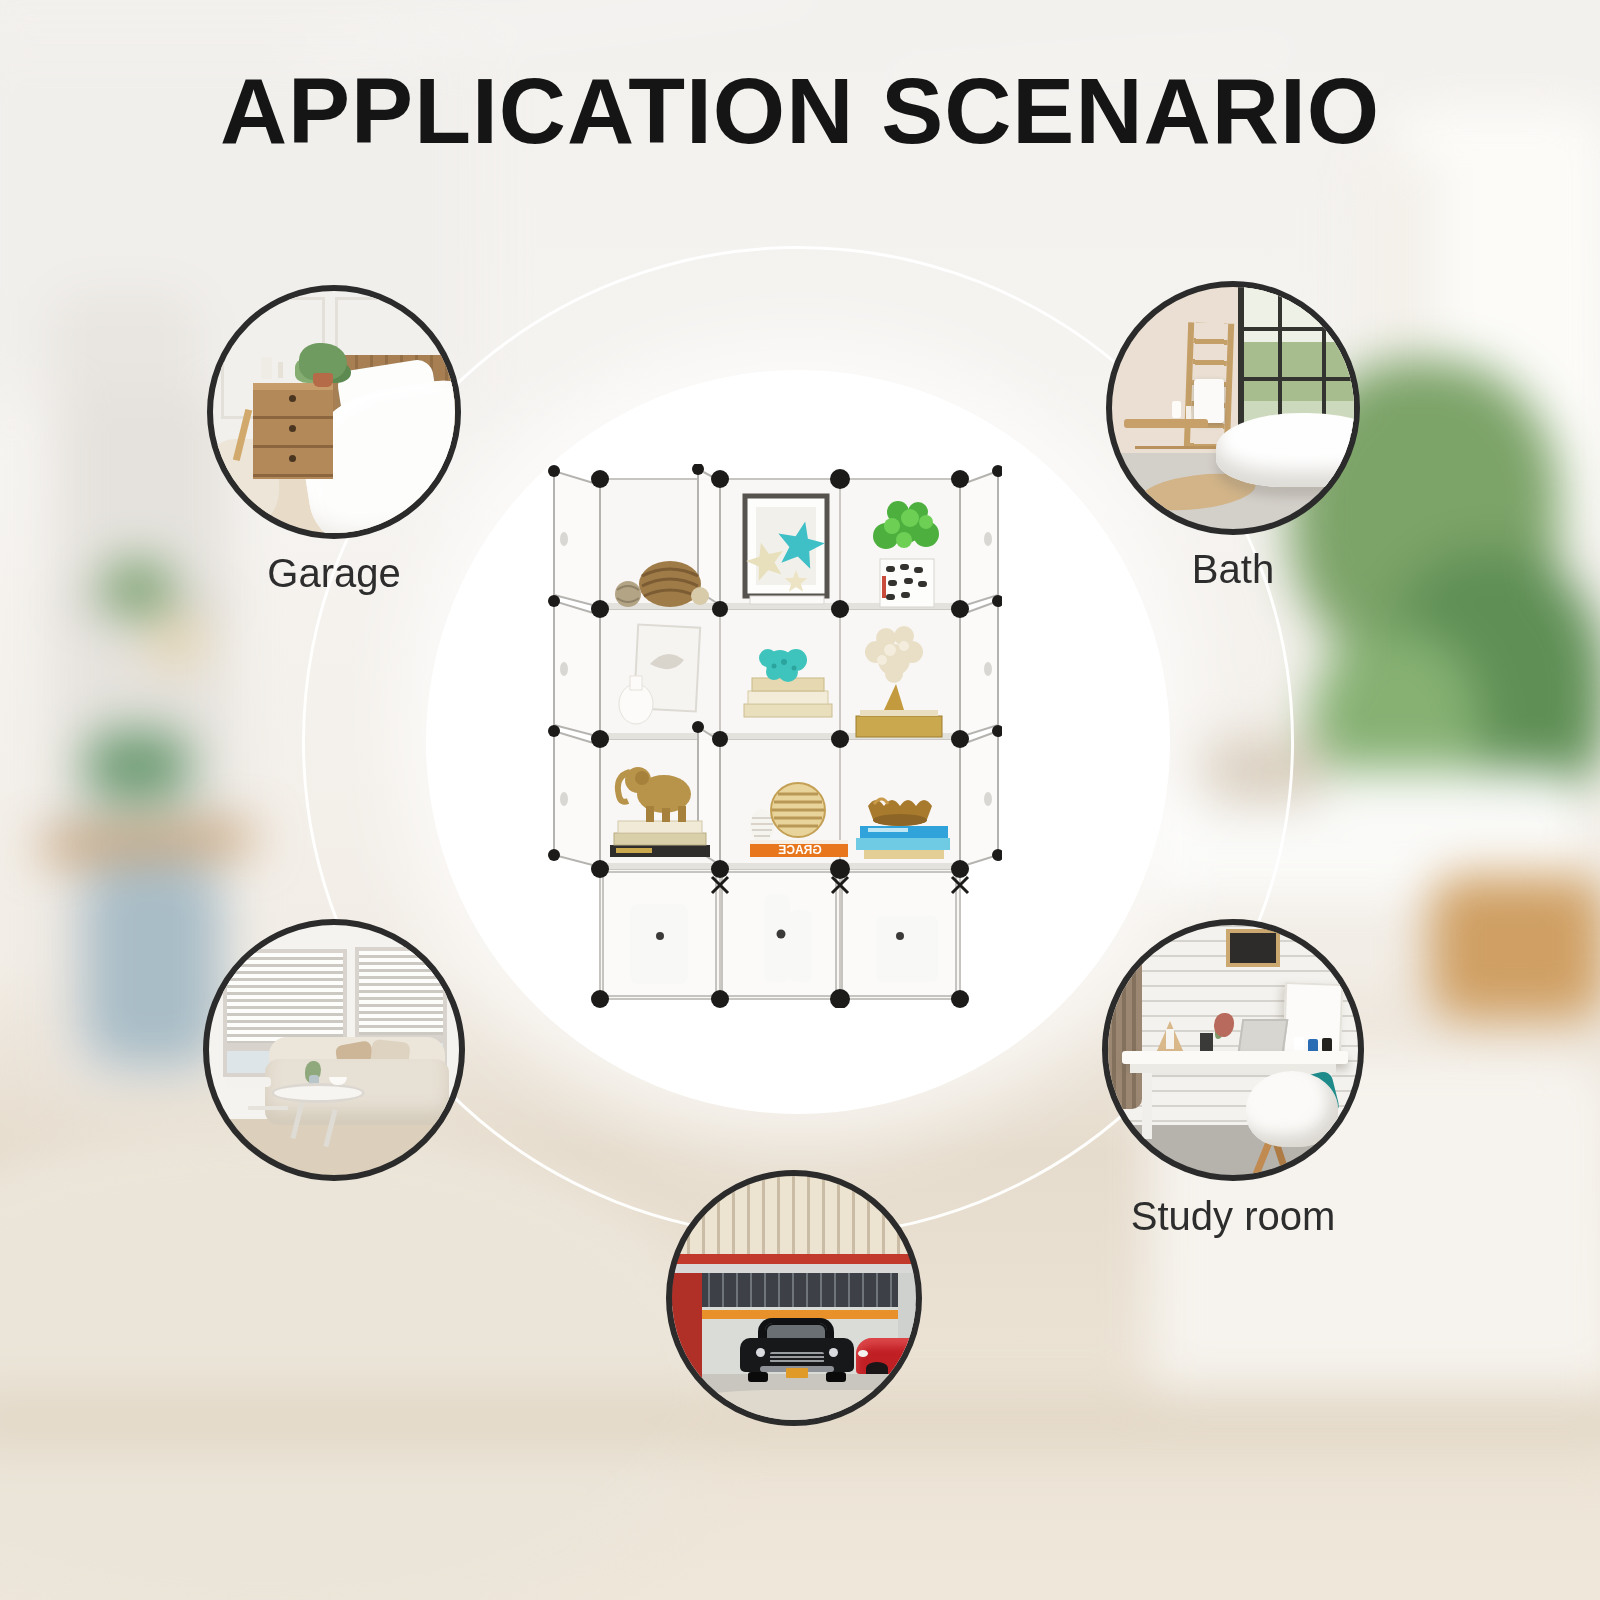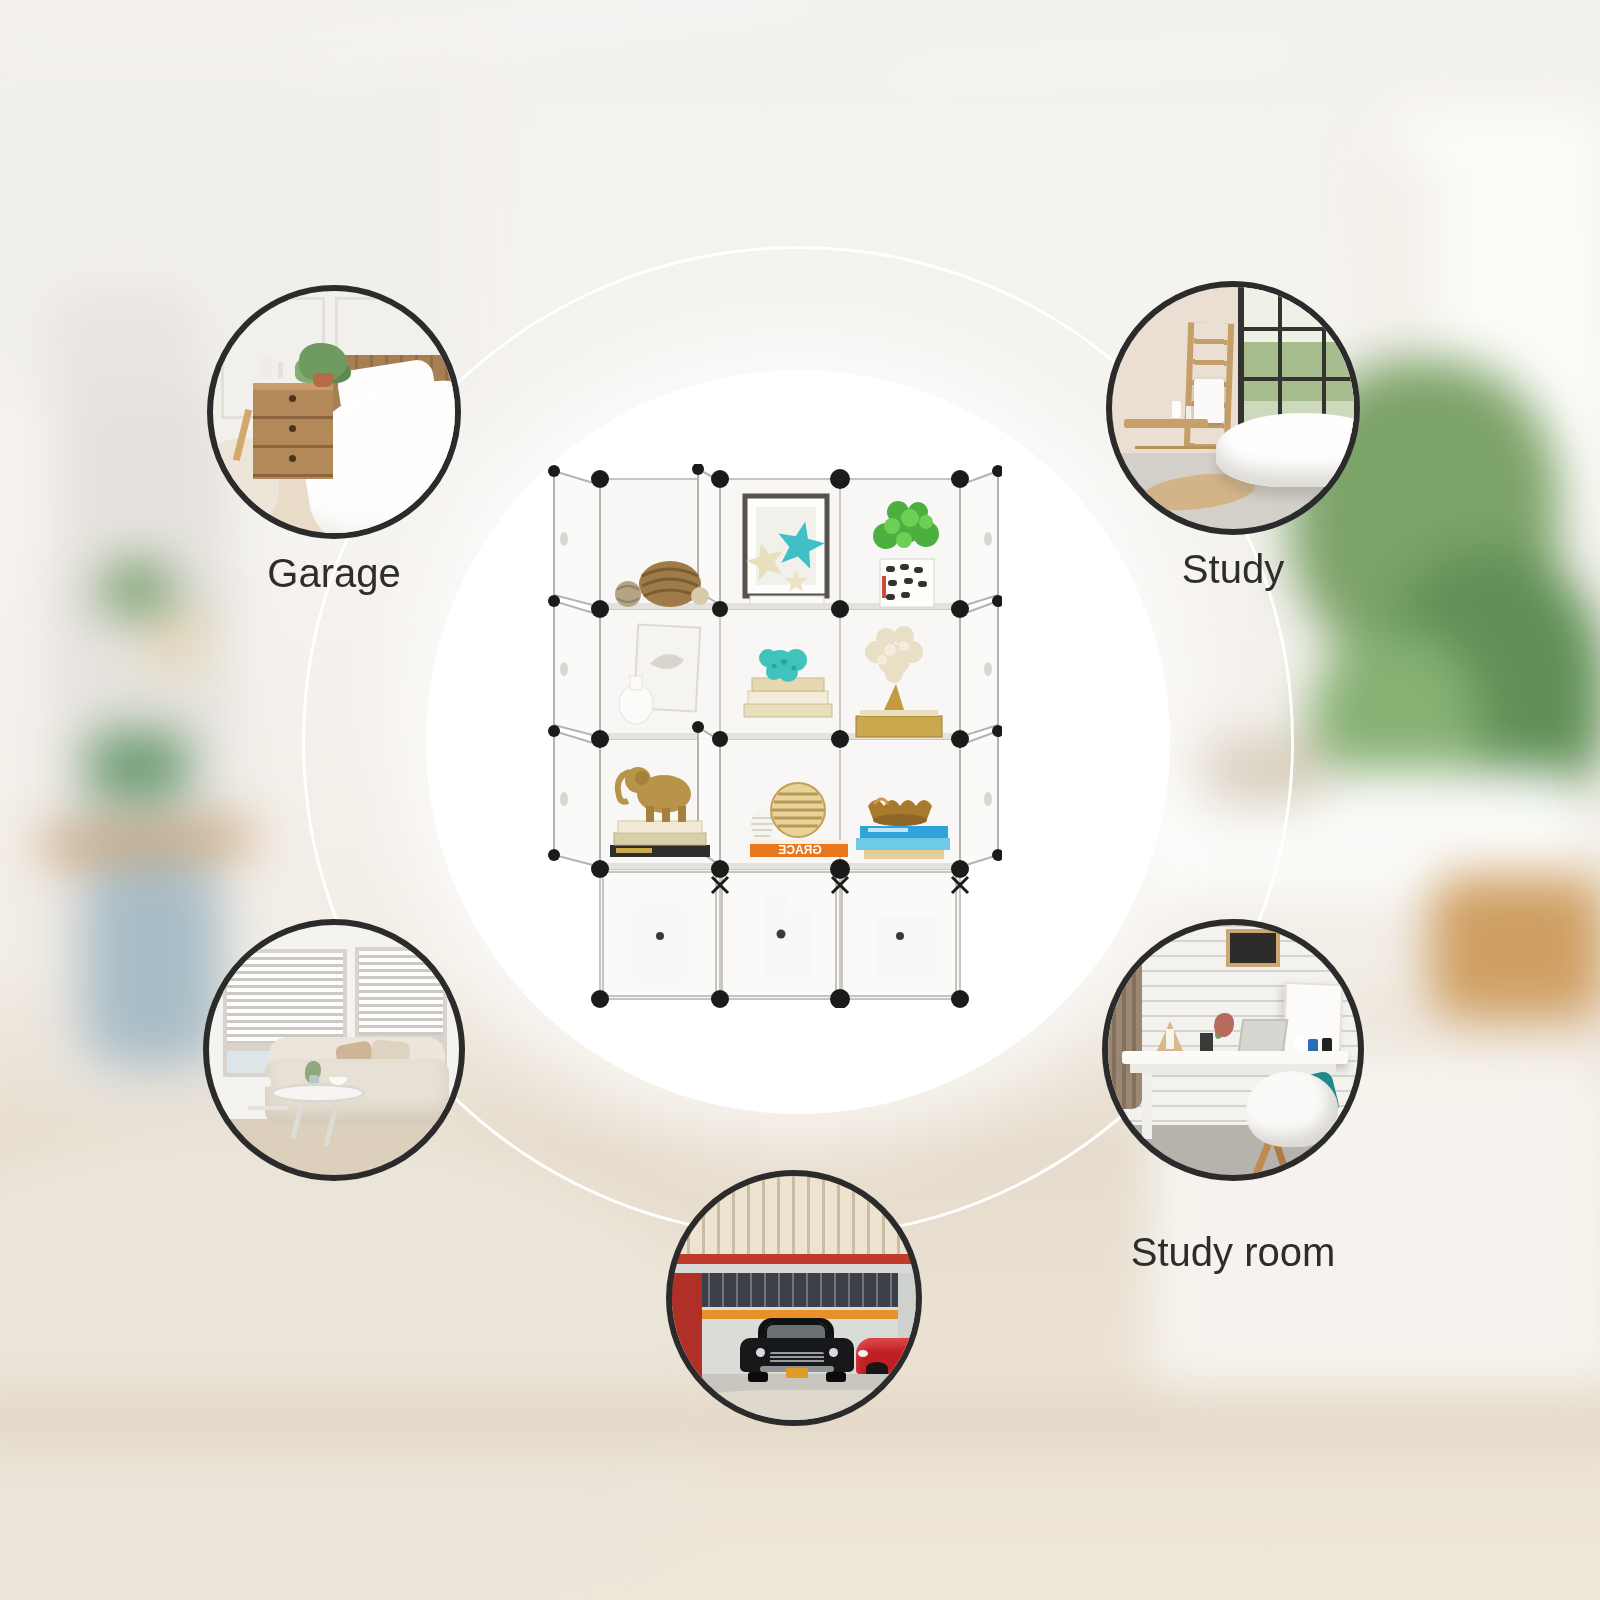--- a/index.html
+++ b/index.html
@@ -50,21 +50,21 @@
   .photo{border-radius:50%;border:6px solid #2b2b2b;overflow:hidden;background:#eee;}
   .c-bedroom{left:207px;top:285px;width:254px;height:254px;}
   .c-bath{left:1106px;top:281px;width:254px;height:254px;}
   .c-living{left:203px;top:919px;width:262px;height:262px;}
   .c-study{left:1102px;top:919px;width:262px;height:262px;}
   .c-garage{left:666px;top:1170px;width:256px;height:256px;}
   .label{font-size:40px;font-weight:500;color:#2d2d2d;text-align:center;}
   .l-bedroom{left:207px;top:551px;width:254px;}
   .l-bath{left:1106px;top:547px;width:254px;}
   .l-living{left:203px;top:1194px;width:262px;}
-  .l-study{left:1102px;top:1194px;width:262px;margin-top:36px;}
+  .l-study{left:1102px;top:1194px;width:262px;}
   .l-garage{left:666px;top:1448px;width:256px;}
 
   
   .ph-bedroom{background:linear-gradient(180deg,rgba(0,0,0,0) 0 176px,#e8dcc9 176px),
     linear-gradient(#f2f0ec,#f2f0ec);}
   .bd-panel1{left:8px;top:6px;width:104px;height:122px;border:3px solid #e3e0da;}
   .bd-panel2{left:122px;top:6px;width:118px;height:122px;border:3px solid #e3e0da;}
   .bd-headboard{left:112px;top:64px;width:134px;height:80px;background:#a87f52;
     background-image:repeating-linear-gradient(90deg,rgba(60,35,10,.18) 0 3px,rgba(0,0,0,0) 3px 15px);border-radius:6px 6px 0 0;}
   .bd-pillow{left:126px;top:74px;width:96px;height:50px;background:#fdfdfc;border-radius:16px;
@@ -425,20 +425,21 @@
       <circle cx="160" cy="5" r="6"></circle>
         <circle cx="160" cy="263" r="6"></circle>
     </g>
     <g stroke="#1c1b1a" stroke-width="3">
       <path d="M294,413 l16,16 M310,413 l-16,16"></path>
         <path d="M174,413 l16,16 M190,413 l-16,16"></path>
         <path d="M414,413 l16,16 M430,413 l-16,16"></path>
     </g>
   </svg>
 
+  <div class="title">APPLICATION SCENARIO</div>
 
   <div class="photo c-bedroom ph-bedroom">
     <i class="bd-panel1"></i>
     <i class="bd-panel2"></i>
     <i class="bd-headboard"></i>
     <i class="bd-pillow"></i>
     <i class="bd-duvet"></i>
     <i class="bd-chair"></i>
     <i class="bd-chairleg"></i>
     <i class="bd-dresser"></i>
@@ -452,21 +453,21 @@
   <div class="photo c-bath ph-bath">
     <i class="ba-window"></i>
     <i class="ba-wingrid"></i>
     <i class="ba-ladder"></i>
     <i class="ba-towel"></i>
     <i class="ba-bench"></i>
     <i class="ba-bottles"></i>
     <i class="ba-rug"></i>
     <i class="ba-tub"></i>
   </div>
-  <div class="label l-bath">Study</div>
+  <div class="label l-bath">Bath</div>
 
   <div class="photo c-living ph-living">
     <i class="lv-blinds1"></i>
     <i class="lv-pane1"></i>
     <i class="lv-blinds2"></i>
     <i class="lv-pane2"></i>
     <i class="lv-sofaback"></i>
     <i class="lv-pillow1"></i>
     <i class="lv-pillow2"></i>
     <i class="lv-sofa"></i>

